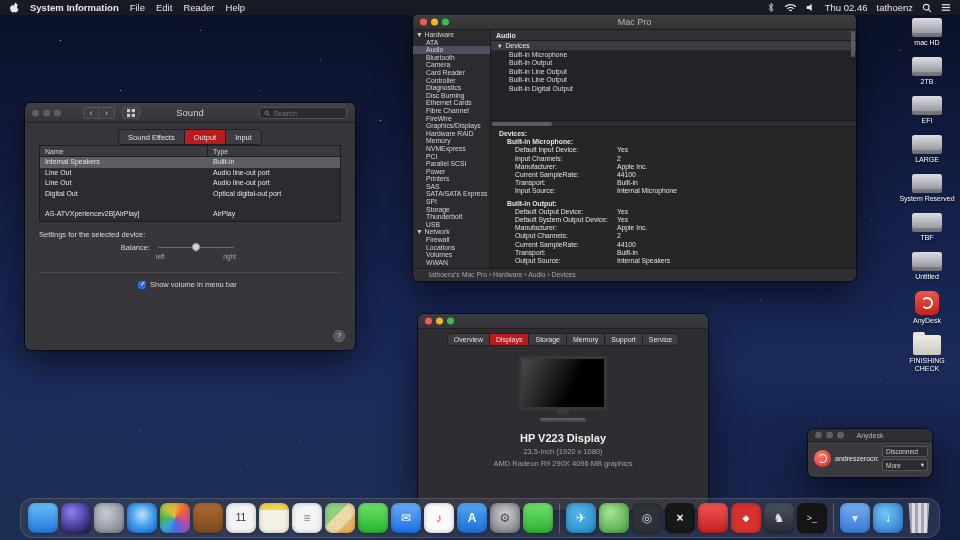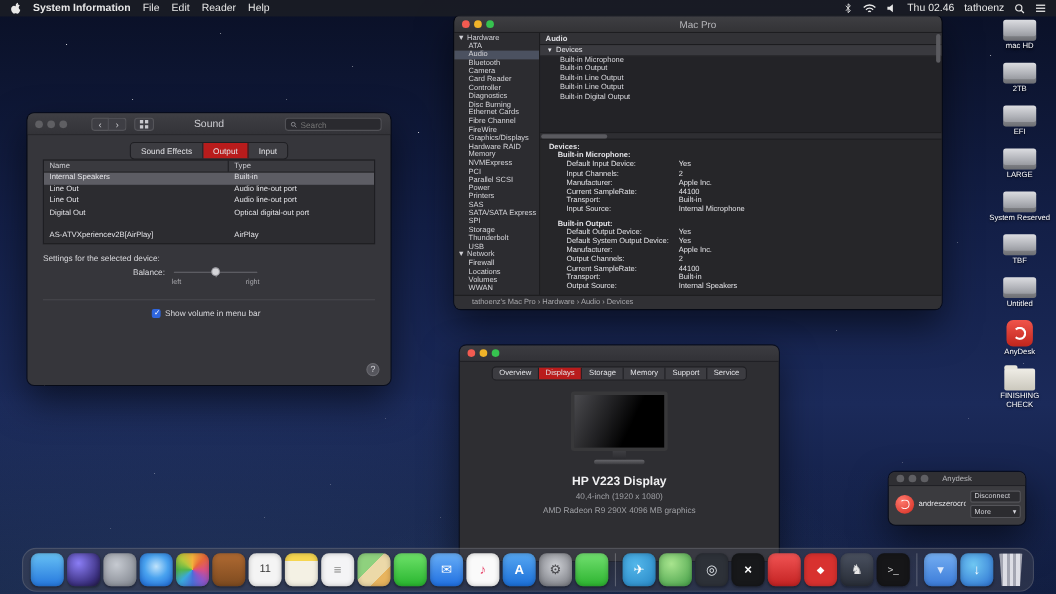--- a/index.html
+++ b/index.html
@@ -509,21 +509,21 @@
 
         <div class="seg-item">Service</div>
       </div>
         </div>
       <div class="monitor">
         <div class="screen"></div>
         <div class="neck"></div>
         <div class="foot"></div>
       </div>
       <div class="about-title">HP V223 Display</div>
-      <div class="about-sub">40,4-inch (1920 x 1080)</div>
+      <div class="about-sub">23,5-inch (1920 x 1080)</div>
       <div class="about-sub">AMD Radeon R9 290X 4096 MB graphics</div>
     </div>
   </div>
 
   <div class="win anydesk-win">
     <div class="titlebar">
       <div class="lights dim">
         <span></span>
         <span></span>
         <span></span>

